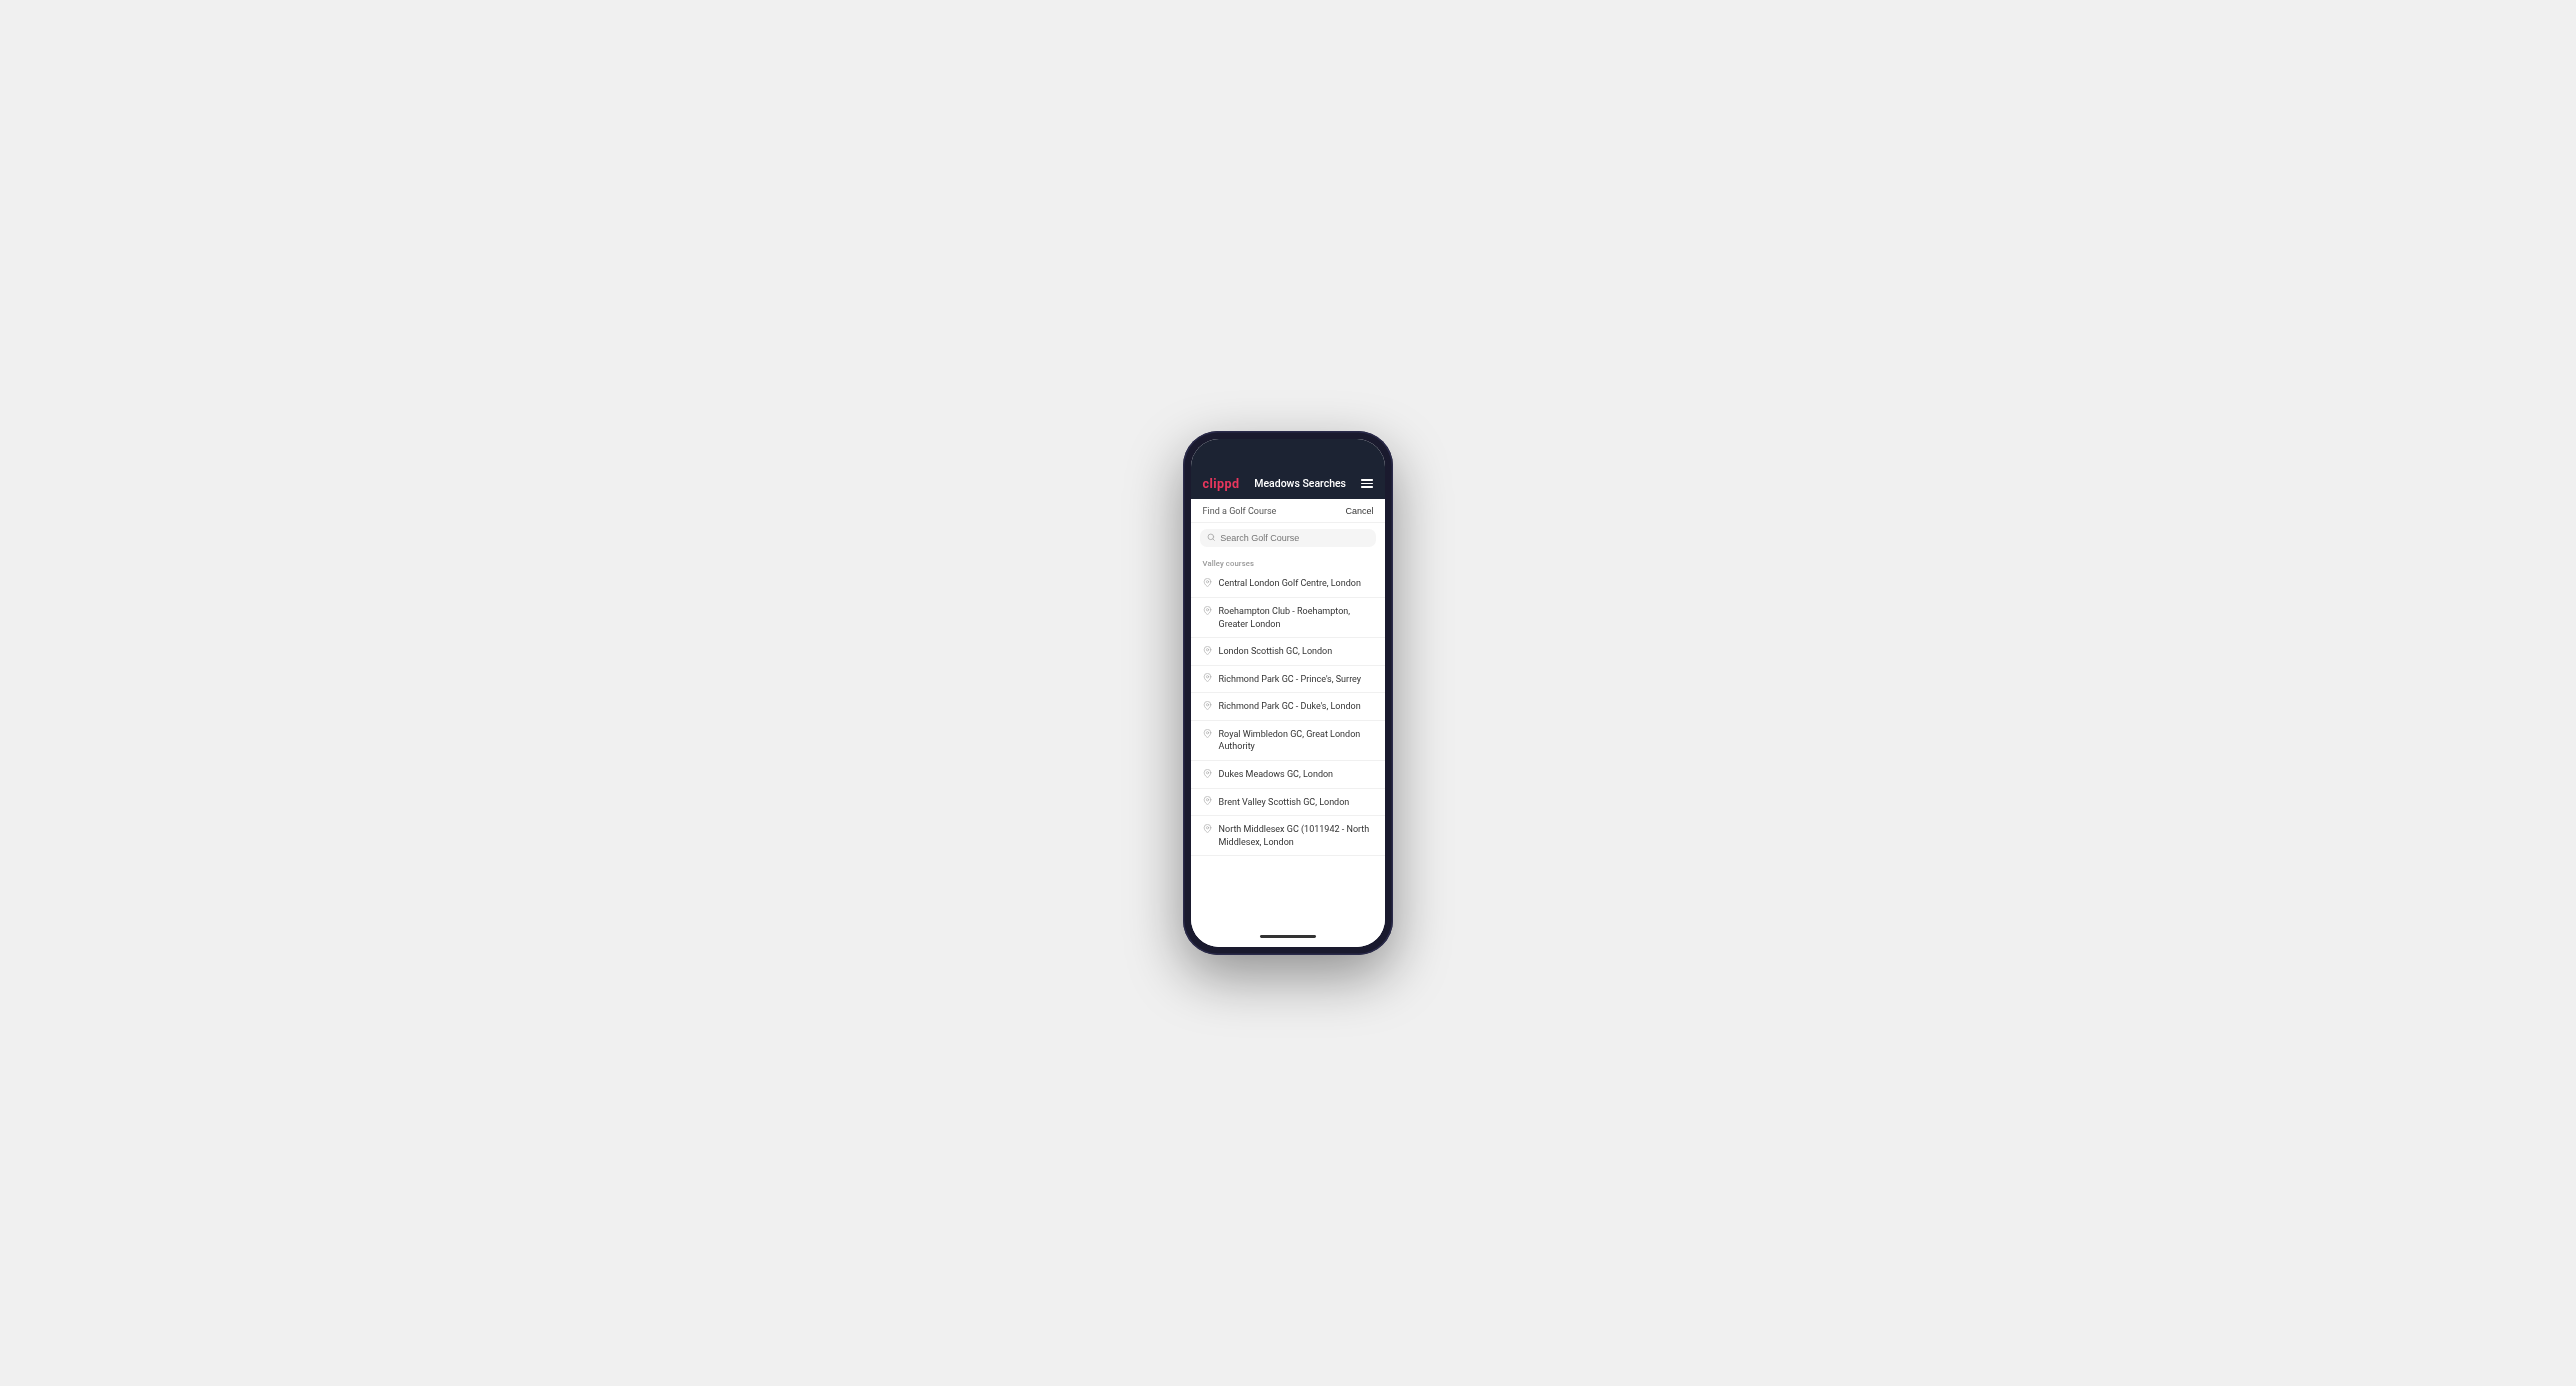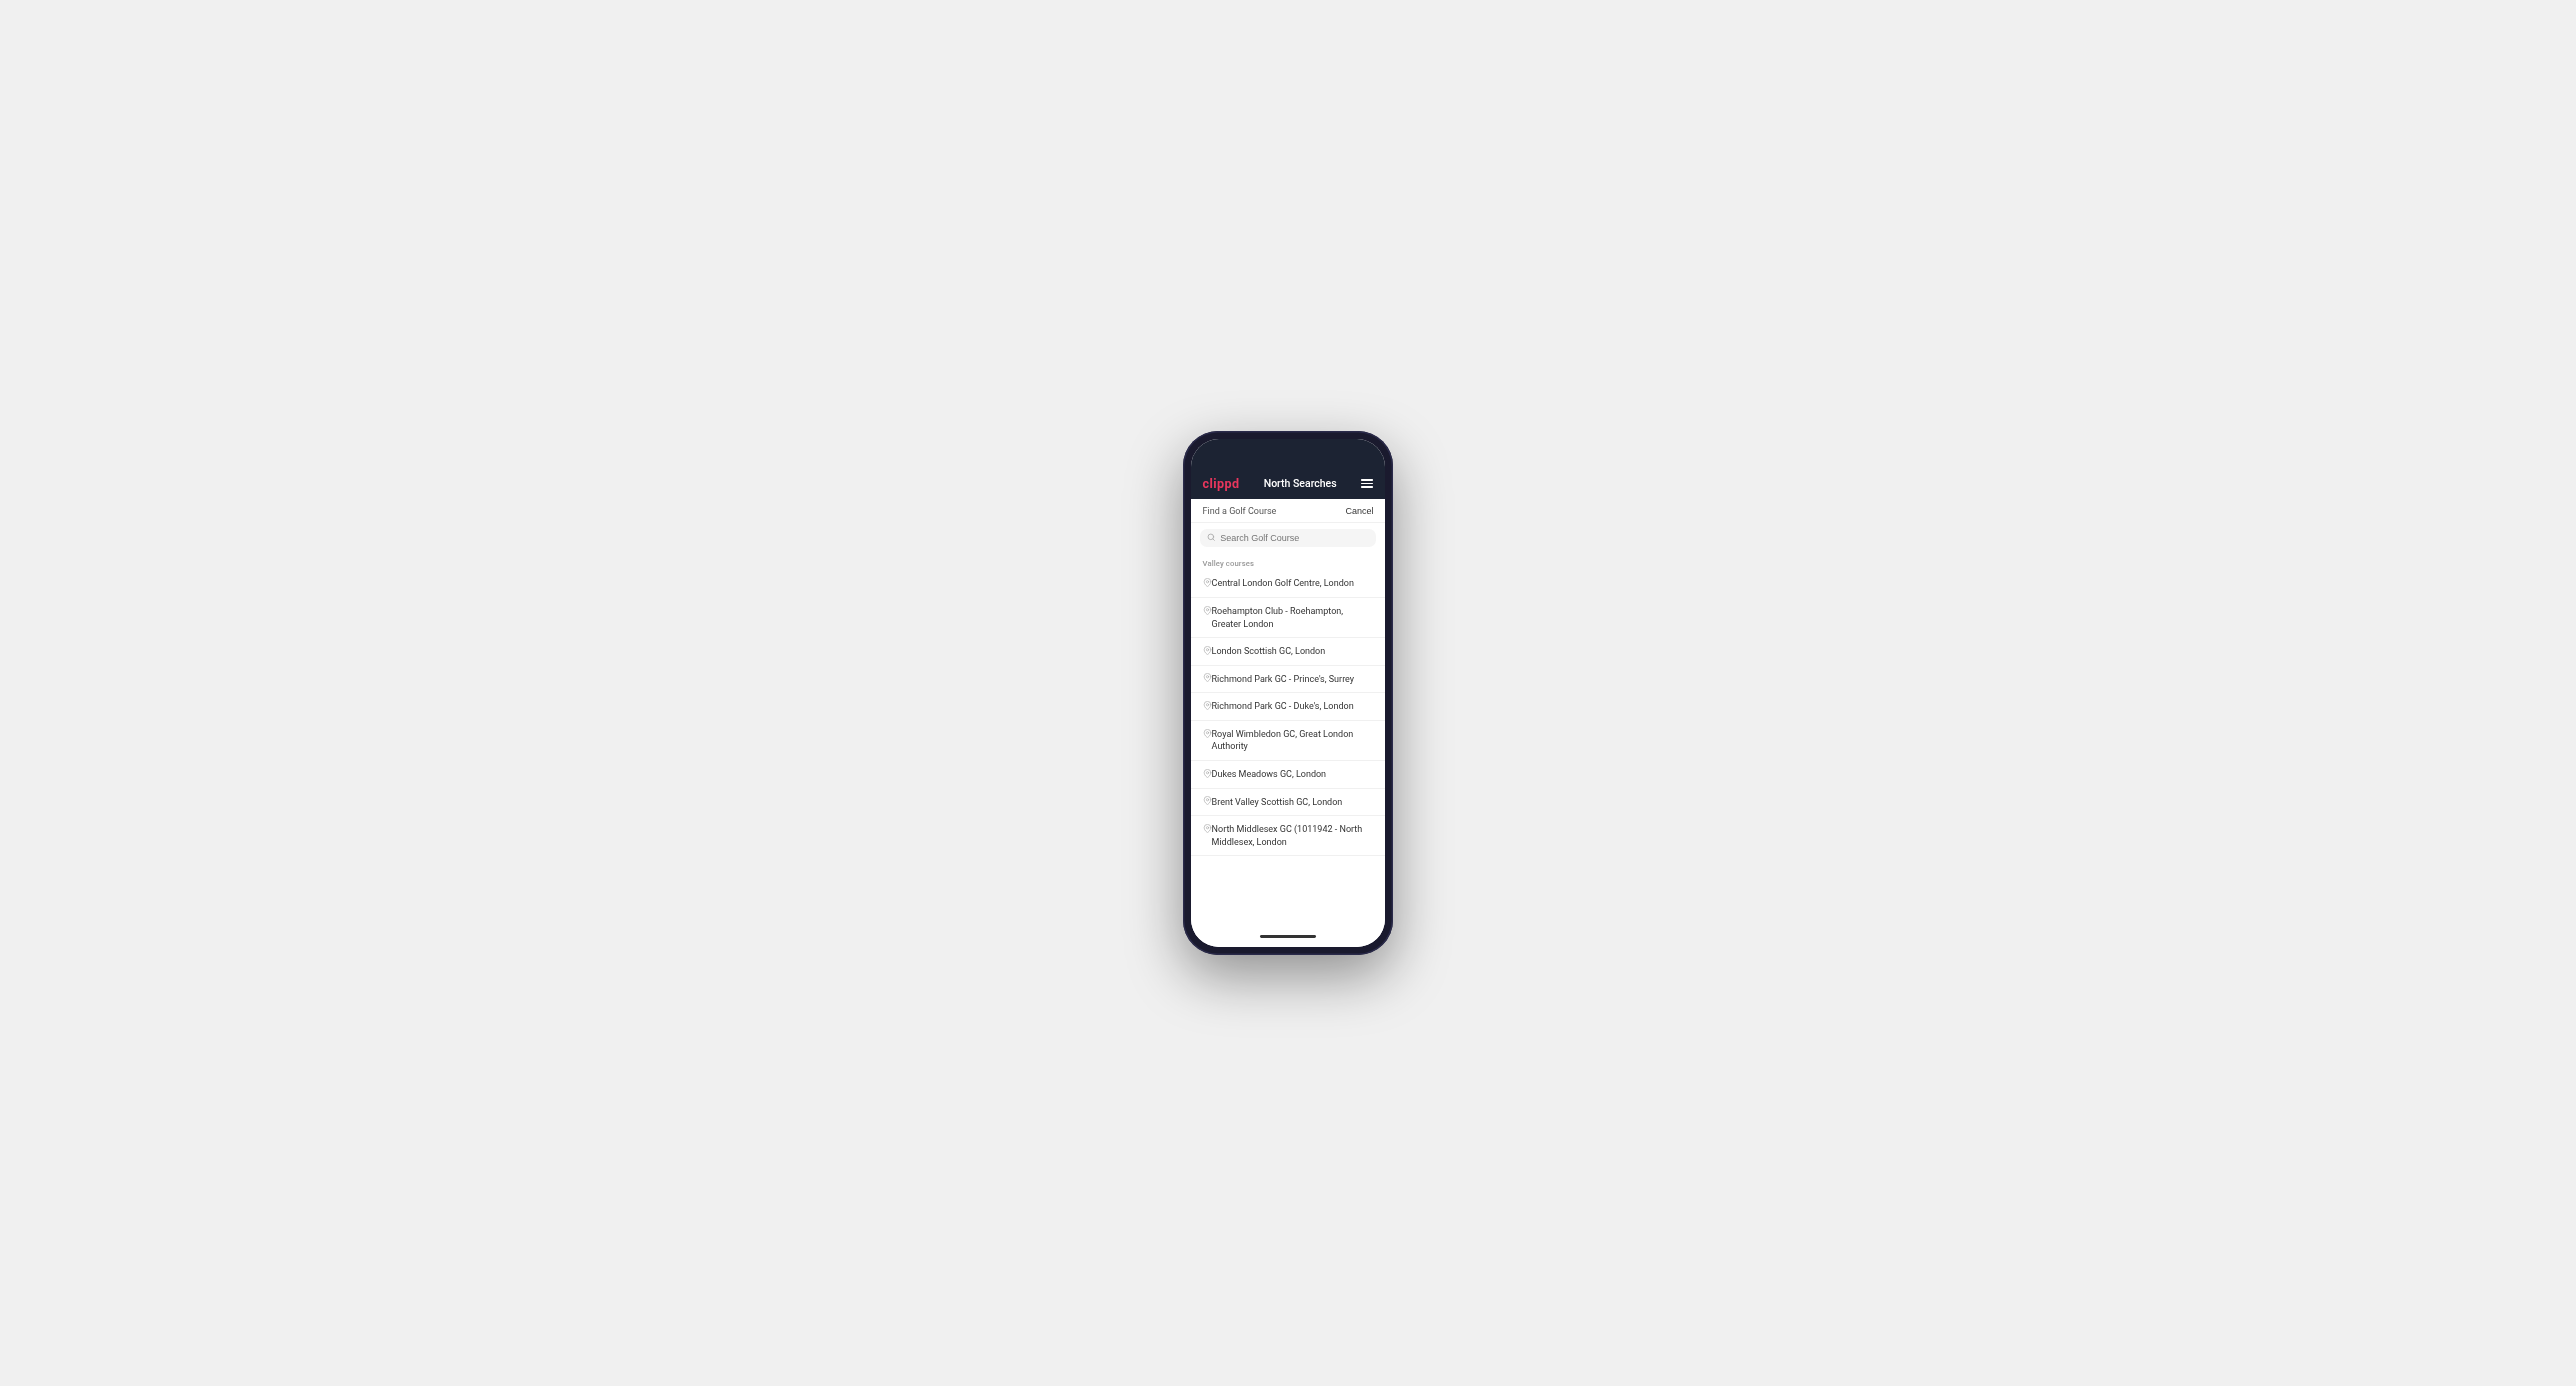--- a/index.html
+++ b/index.html
@@ -164,20 +164,21 @@
       flex: 1;
       overflow-y: auto;
     }
 
     .course-item {
       display: flex;
       align-items: flex-start;
       padding: 7px 11.2px;
       border-bottom: 0.7px solid #f0f0f0;
       cursor: pointer;
+      gap: 7px;
     }
 
     .pin-icon {
       color: #aaa;
       font-size: 9px;
       margin-top: 0.7px;
       flex-shrink: 0;
     }
 
     .course-name {
@@ -206,21 +207,21 @@
 </head>
 <body>
 
 <div class="phone-outer">
   <div class="phone-inner">
 
     <div class="status-bar"></div>
 
     <div class="nav-bar">
       <span class="nav-logo">clippd</span>
-      <span class="nav-title">North Searches</span>
+      <span class="nav-title">Meadows Searches</span>
       <div class="nav-menu-icon">
         <span></span>
         <span></span>
         <span></span>
       </div>
     </div>
 
     <div class="content-area">
 
       <div class="find-header">

